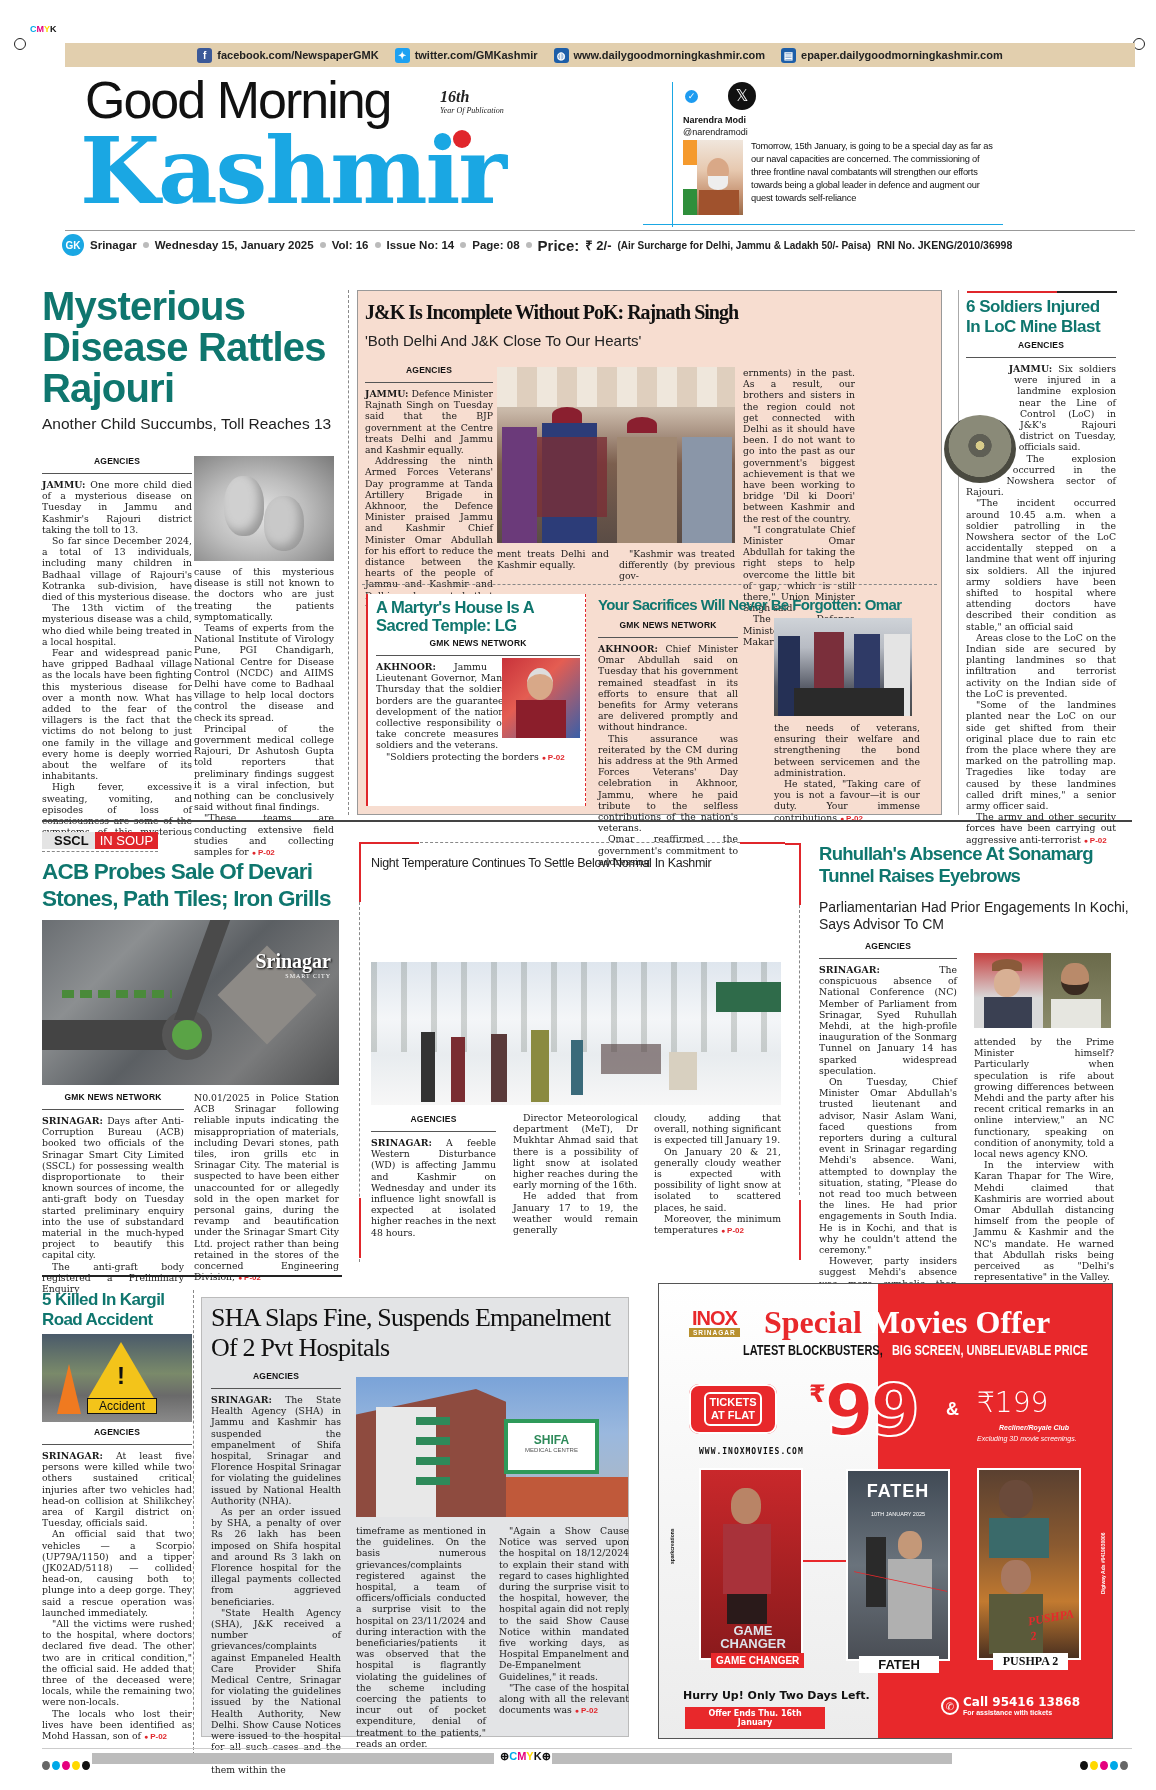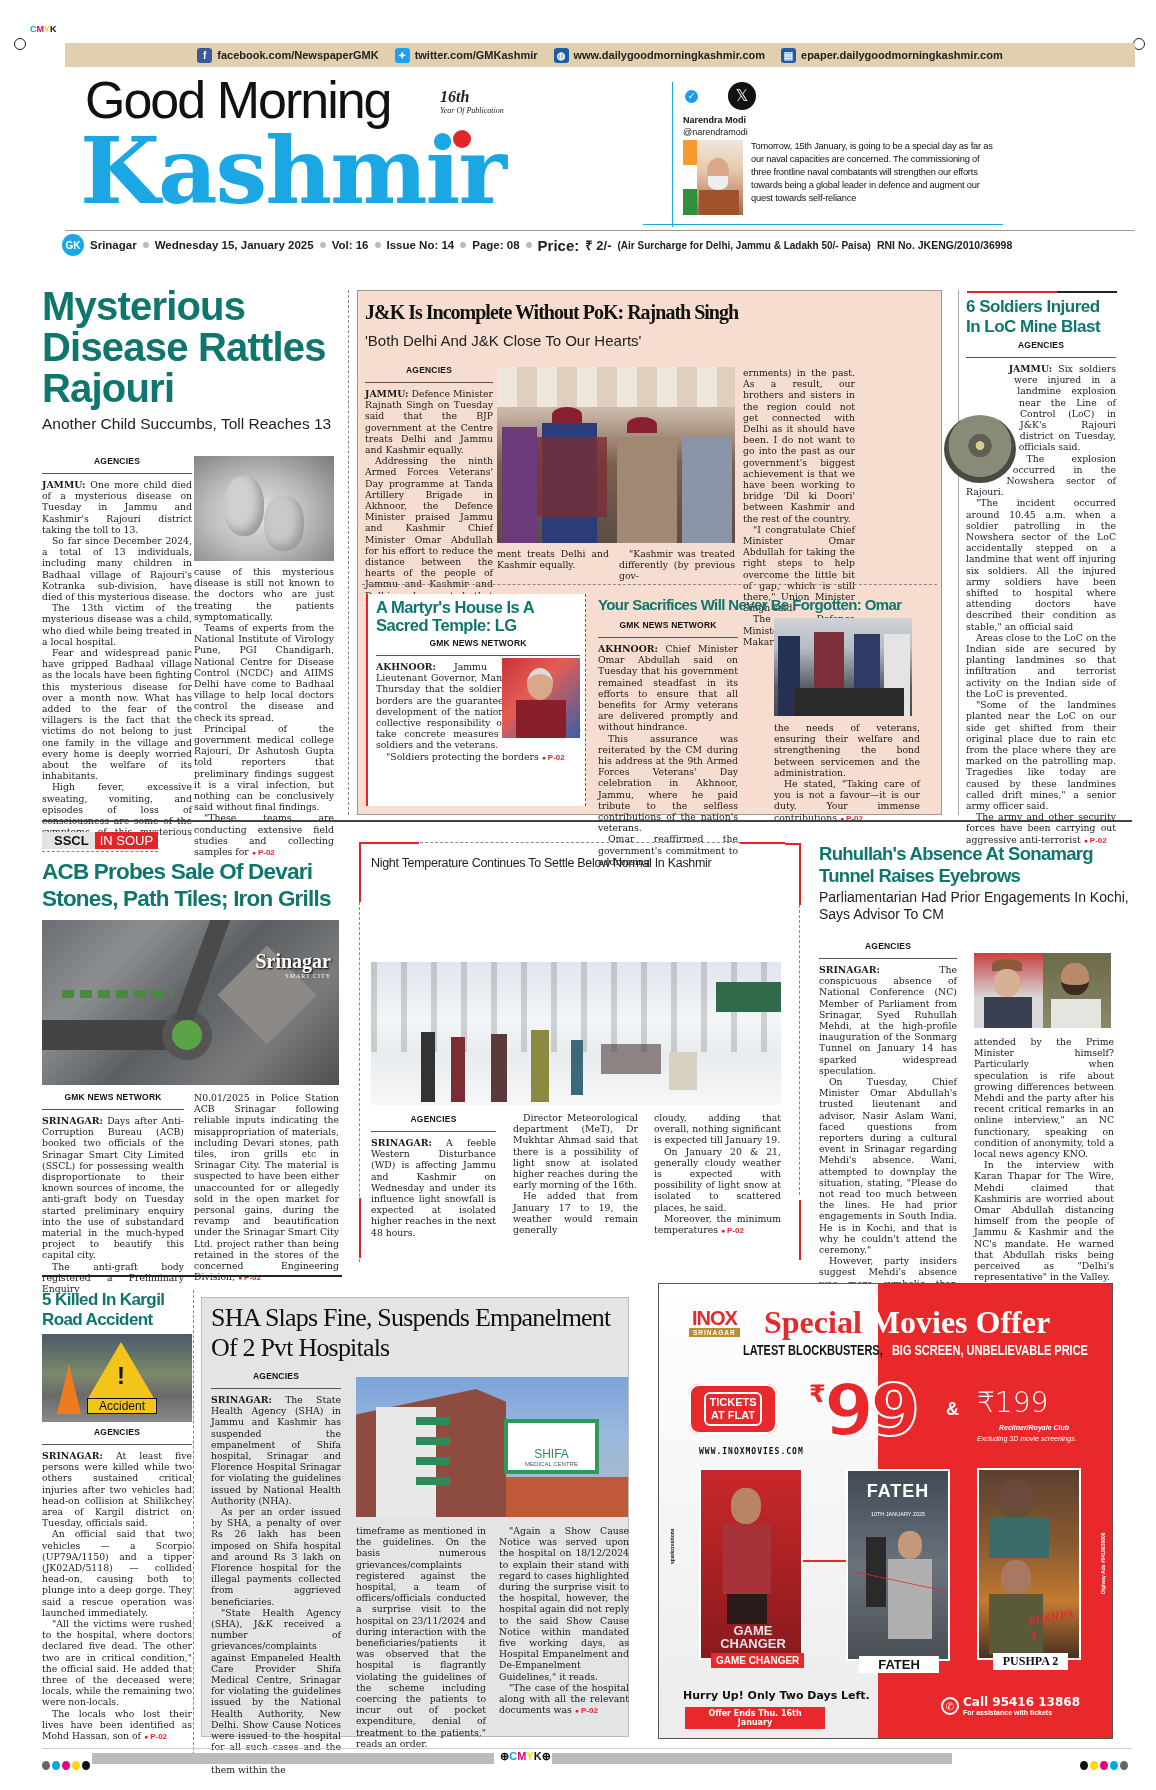--- a/index.html
+++ b/index.html
@@ -278,21 +278,21 @@
     <p><span>Moreover, the minimum temperatures</span> <span class="jump">P-02</span></p>
   </div>
 </div>
 
 <div class="abs" style="left:785px;top:843px;width:14px;height:2px;background:#e0262b"></div>
 <div class="abs" style="left:799px;top:843px;width:2px;height:62px;background:#e0262b"></div>
 <div class="abs dotted-v" style="left:799px;top:905px;height:290px"></div>
 <div class="abs" style="left:799px;top:1200px;width:2px;height:60px;background:#e0262b"></div>
 <div class="abs" style="left:819px;top:843px;width:310px">
   <div class="hl-sans" style="font-size:18.5px;line-height:22px;letter-spacing:-0.7px">Ruhullah's Absence At Sonamarg Tunnel Raises Eyebrows</div>
-  <div class="sub" style="font-size:14px;line-height:17px;margin-top:2px">Parliamentarian Had Prior Engagements In Kochi, Says Advisor To CM</div>
+  <div class="sub" style="font-size:14px;line-height:17px;margin-top:12px">Parliamentarian Had Prior Engagements In Kochi, Says Advisor To CM</div>
   <div class="abs" style="left:0;top:98px;width:138px">
     <div class="byline">AGENCIES</div>
     <div class="body-text">
       <p class="first"><span class="dateline">SRINAGAR:</span> <span>The conspicuous absence of National Conference (NC) Member of Parliament from Srinagar, Syed Ruhullah Mehdi, at the high-profile inauguration of the Sonmarg Tunnel on January 14 has sparked widespread speculation.</span></p>
       <p>On Tuesday, Chief Minister Omar Abdullah's trusted lieutenant and advisor, Nasir Aslam Wani, faced questions from reporters during a cultural event in Srinagar regarding Mehdi's absence. Wani, attempted to downplay the situation, stating, "Please do not read too much between the lines. He had prior engagements in South India. He is in Kochi, and that is why he couldn't attend the ceremony."</p>
       <p>However, party insiders suggest Mehdi's absence was more symbolic than circumstantial. "Was the engagement in Kochi more important than an event</p>
     </div>
   </div>
   <div class="abs img" style="left:155px;top:110px;width:137px;height:75px;display:flex">
     <div style="flex:1;position:relative;background:linear-gradient(180deg,#c64040 0%,#d9d9d9 60%)">
@@ -339,21 +339,21 @@
       <p class="first"><span class="dateline">SRINAGAR:</span> <span>The State Health Agency (SHA) in Jammu and Kashmir has suspended the empanelment of Shifa hospital, Srinagar and Florence Hospital Srinagar for violating the guidelines issued by National Health Authority (NHA).</span></p>
       <p>As per an order issued by SHA, a penalty of over Rs 26 lakh has been imposed on Shifa hospital and around Rs 3 lakh on Florence hospital for the illegal payments collected from aggrieved beneficiaries.</p>
       <p>"State Health Agency (SHA), J&amp;K received a number of grievances/complaints against Empaneled Health Care Provider Shifa Medical Centre, Srinagar for violating the guidelines issued by the National Health Authority, New Delhi. Show Cause Notices were issued to the hospital for all such cases and the hospital did not reply to them within the</p>
     </div>
   </div>
   <div class="abs img" style="left:145px;top:74px;width:272px;height:140px;background:linear-gradient(180deg,#7aa3d8 0%,#9ab8de 40%,#b1b8bf 100%)">
     <div style="position:absolute;left:0;top:12px;width:150px;height:128px;background:#8e4b3f;clip-path:polygon(0 20%,80% 0,100% 10%,100% 100%,0 100%)"></div>
     <div style="position:absolute;left:20px;top:30px;width:60px;height:110px;background:#e8e8e8"></div>
     <div style="position:absolute;left:60px;top:40px;width:34px;height:8px;background:#2e8a5a;box-shadow:0 20px 0 #2e8a5a,0 40px 0 #2e8a5a,0 60px 0 #2e8a5a"></div>
     <div style="position:absolute;left:148px;top:42px;width:95px;height:55px;background:#fff;border:4px solid #2e9a5a;text-align:center;font-family:'Liberation Sans',sans-serif">
-      <div style="font-size:12px;font-weight:normal;color:#2e8a5a;margin-top:24px">SHIFA</div>
+      <div style="font-size:12px;font-weight:bold;color:#2e8a5a;margin-top:10px">SHIFA</div>
       <div style="font-size:6px;color:#555">MEDICAL CENTRE</div>
     </div>
     <div style="position:absolute;left:150px;top:100px;width:122px;height:40px;background:#c0593a"></div>
   </div>
   <div class="abs body-text" style="left:145px;top:222px;width:130px">
     <p class="first">timeframe as mentioned in the guidelines. On the basis numerous grievances/complaints registered against the hospital, a team of officers/officials conducted a surprise visit to the hospital on 23/11/2024 and during interaction with the beneficiaries/patients it was observed that the hospital is flagrantly violating the guidelines of the scheme including coercing the patients to incur out of pocket expenditure, denial of treatment to the patients," reads an order.</p>
   </div>
   <div class="abs body-text" style="left:288px;top:222px;width:130px">
     <p>"Again a Show Cause Notice was served upon the hospital on 18/12/2024 to explain their stand with regard to cases highlighted during the surprise visit to the hospital, however, the hospital again did not reply to the said Show Cause Notice within mandated five working days, as Hospital Empanelment and De-Empanelment Guidelines," it reads.</p>
     <p><span>"The case of the hospital along with all the relevant documents was</span> <span class="jump">P-02</span></p>

